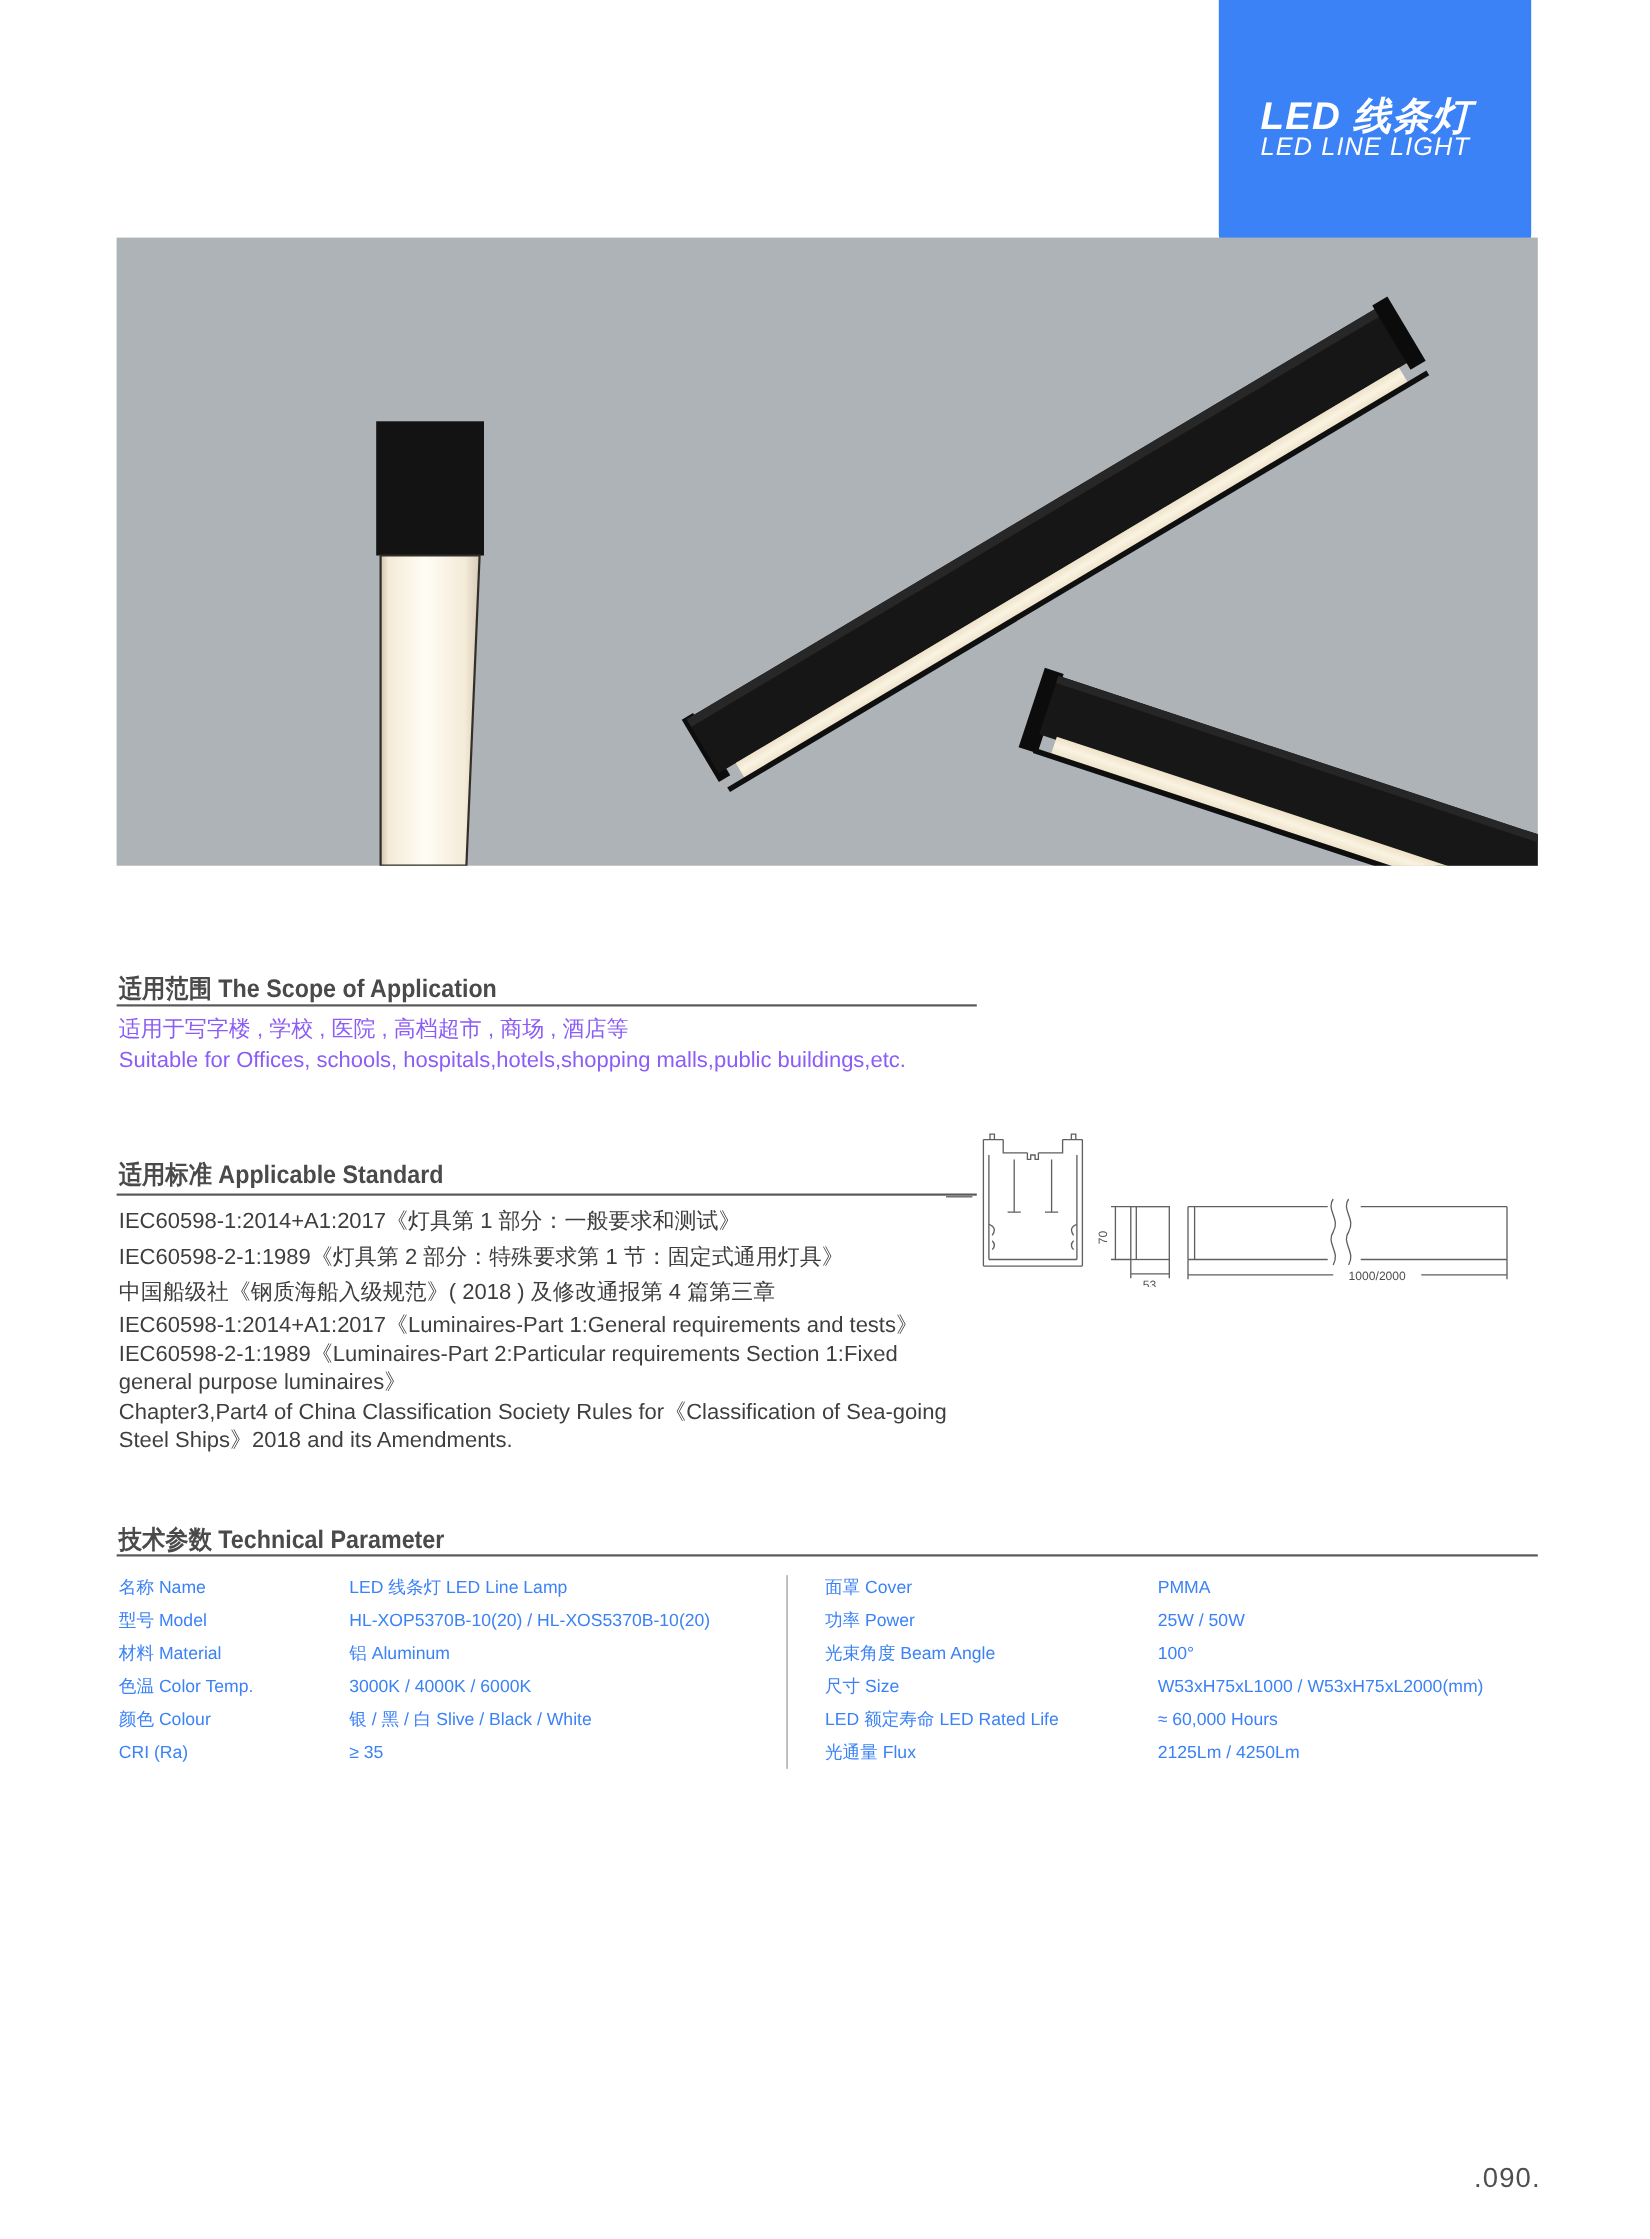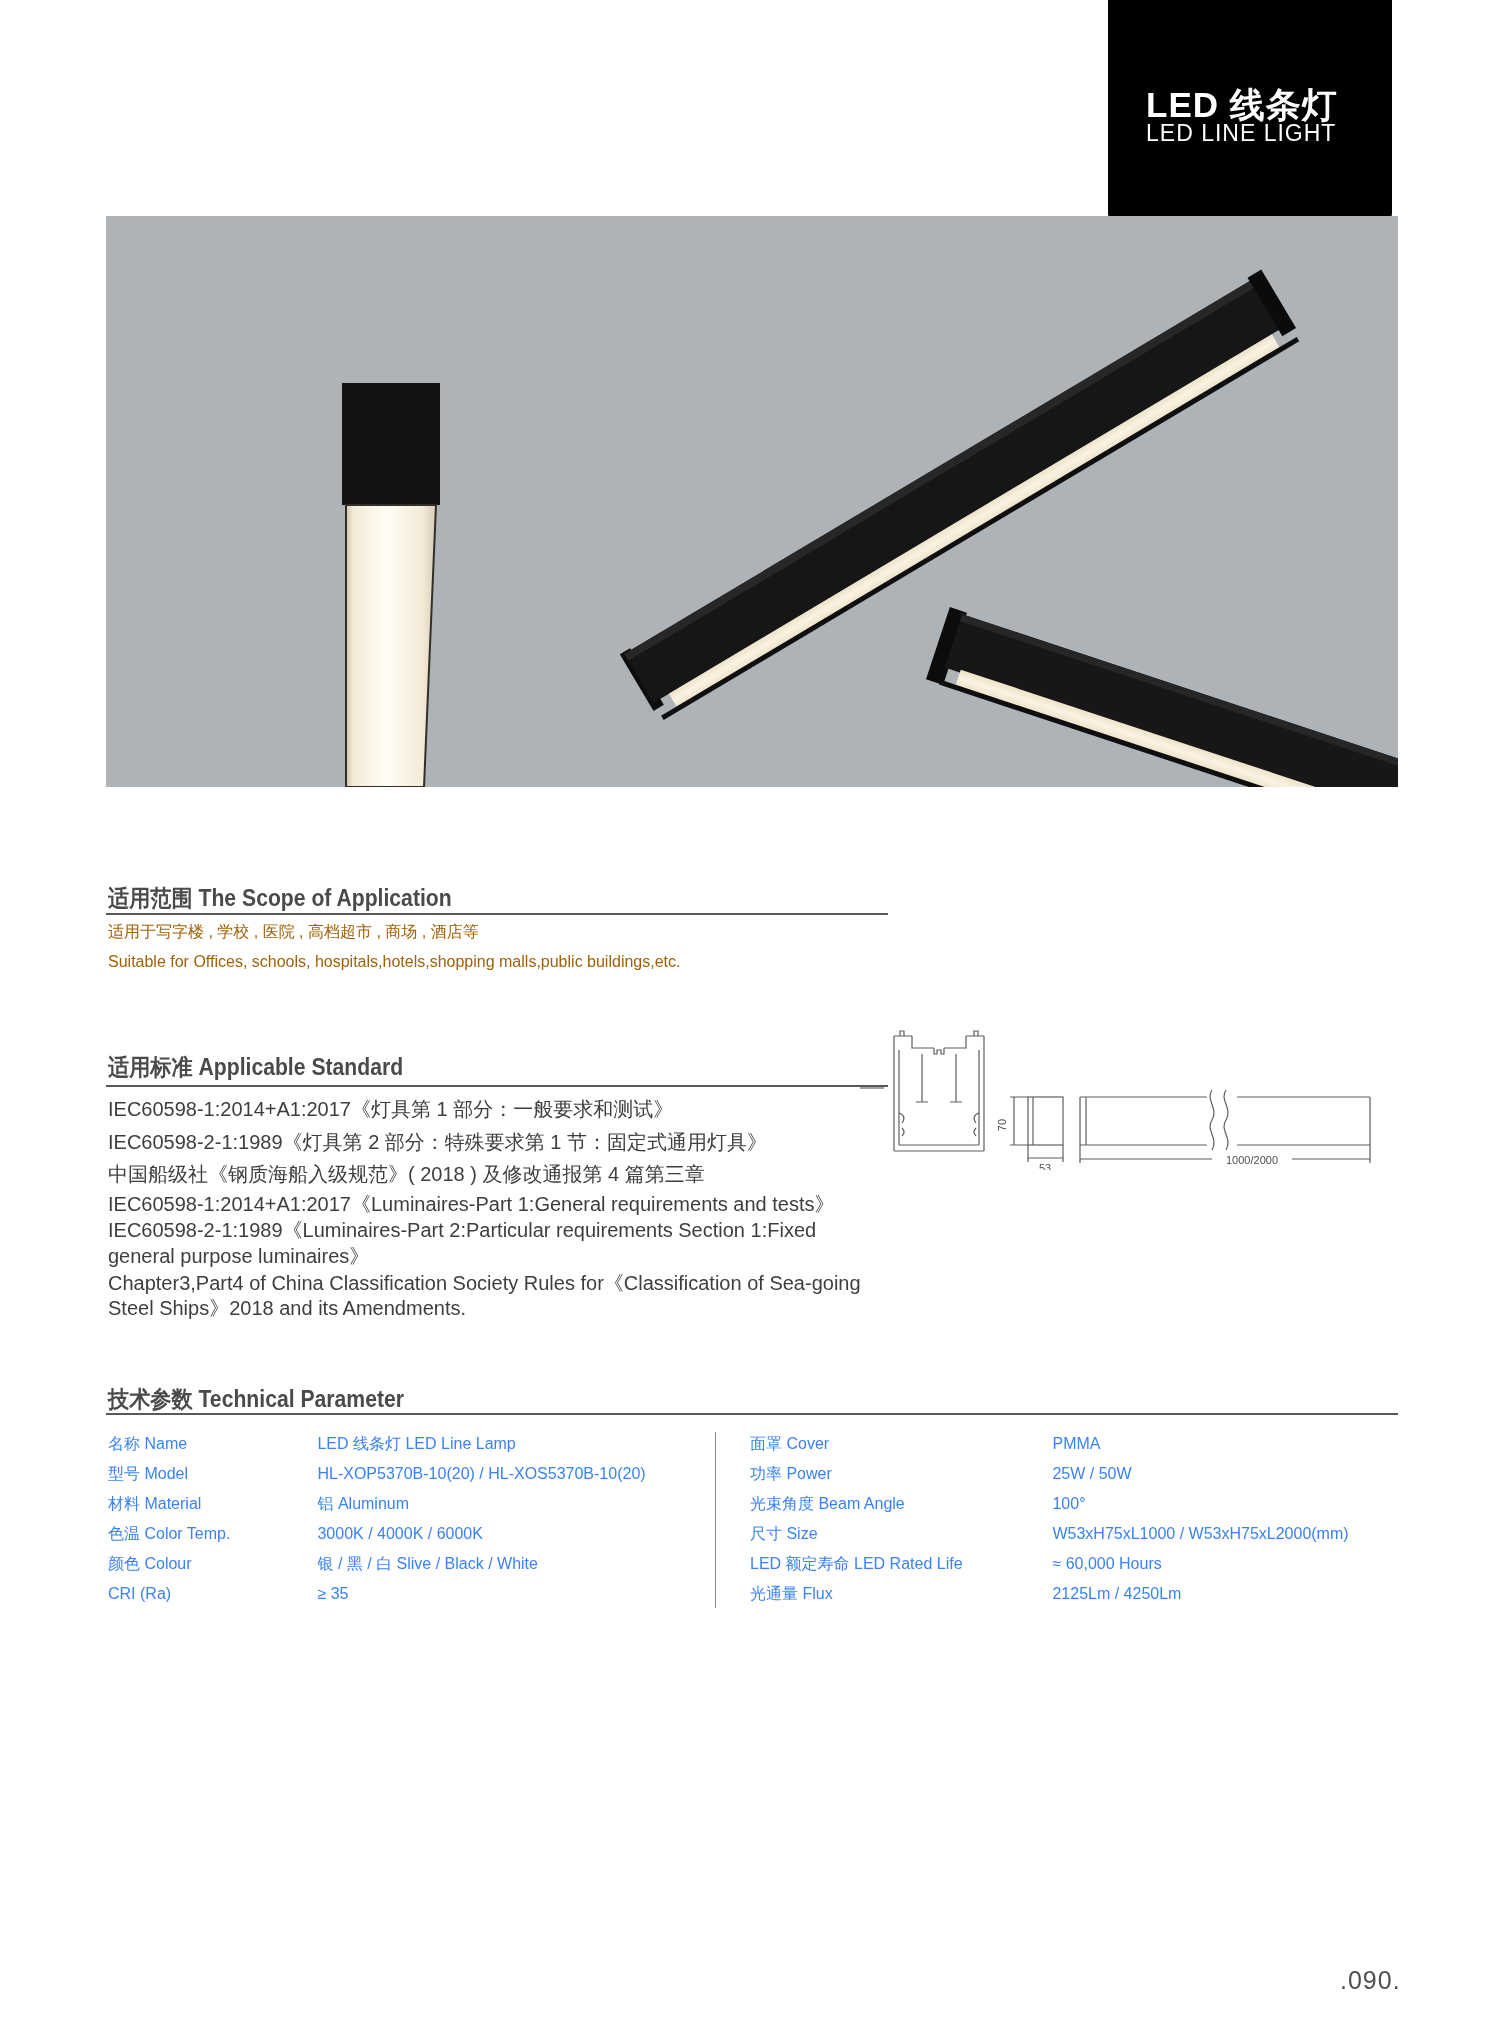--- a/index.html
+++ b/index.html
@@ -1,42 +1,42 @@
 <!DOCTYPE html>
 <html><head>
 <meta charset="utf-8">
 <style>
   html,body{margin:0;padding:0;background:#ffffff;}
   .page{position:relative;width:1500px;height:2035px;background:#ffffff;
         font-family:"Liberation Sans",sans-serif;overflow:hidden;}
 
   
   .badge{position:absolute;left:1108px;top:0;width:284px;height:225px;
-         background:#000000;border-radius:0 0 12px 12px;color:#fff;}
+         background:#3b82f6;border-radius:0 0 12px 12px;color:#fff;font-style:italic;}
   .badge-cn{position:absolute;left:38px;top:82px;font-size:35px;font-weight:700;
             letter-spacing:1px;white-space:nowrap;}
   .badge-en{position:absolute;left:38px;top:120px;font-size:23px;font-weight:400;
             letter-spacing:1px;white-space:nowrap;}
 
   
   .hero{position:absolute;left:106px;top:216px;width:1292px;height:571px;background:#ADB3B6;}
   .hero svg{display:block;}
 
   
   .sec-title{position:absolute;font-size:23px;font-weight:700;color:#4a4a4a;
              transform:scaleX(0.92);transform-origin:left center;white-space:nowrap;}
   #title-scope{left:108px;top:883px;}
   #title-standard{left:108px;top:1052px;}
   #title-params{left:108px;top:1384px;}
   .rule{position:absolute;height:2px;background:#595959;}
   #rule-scope{left:106px;top:913px;width:782px;}
   #rule-standard{left:106px;top:1085px;width:782px;}
   #rule-params{left:106px;top:1413px;width:1292px;}
 
-  .body-line{position:absolute;font-size:16px;color:#a16207;white-space:nowrap;}
+  .body-line{position:absolute;font-size:20px;color:#8b5cf6;white-space:nowrap;}
   #scope-cn{left:108px;top:922px;}
   #scope-en{left:108px;top:953px;}
 
   .std-line{position:absolute;left:108px;font-size:20px;color:#3e3e3e;white-space:nowrap;}
   #std-0{top:1096px;} #std-1{top:1129px;} #std-2{top:1161px;}
   #std-3{top:1191px;} #std-4{top:1217px;} #std-5{top:1243px;text-align:center;}
   #std-6{top:1270px;} #std-7{top:1295px;}
 
   
   .drawing{position:absolute;left:860px;top:1010px;width:540px;height:160px;}

